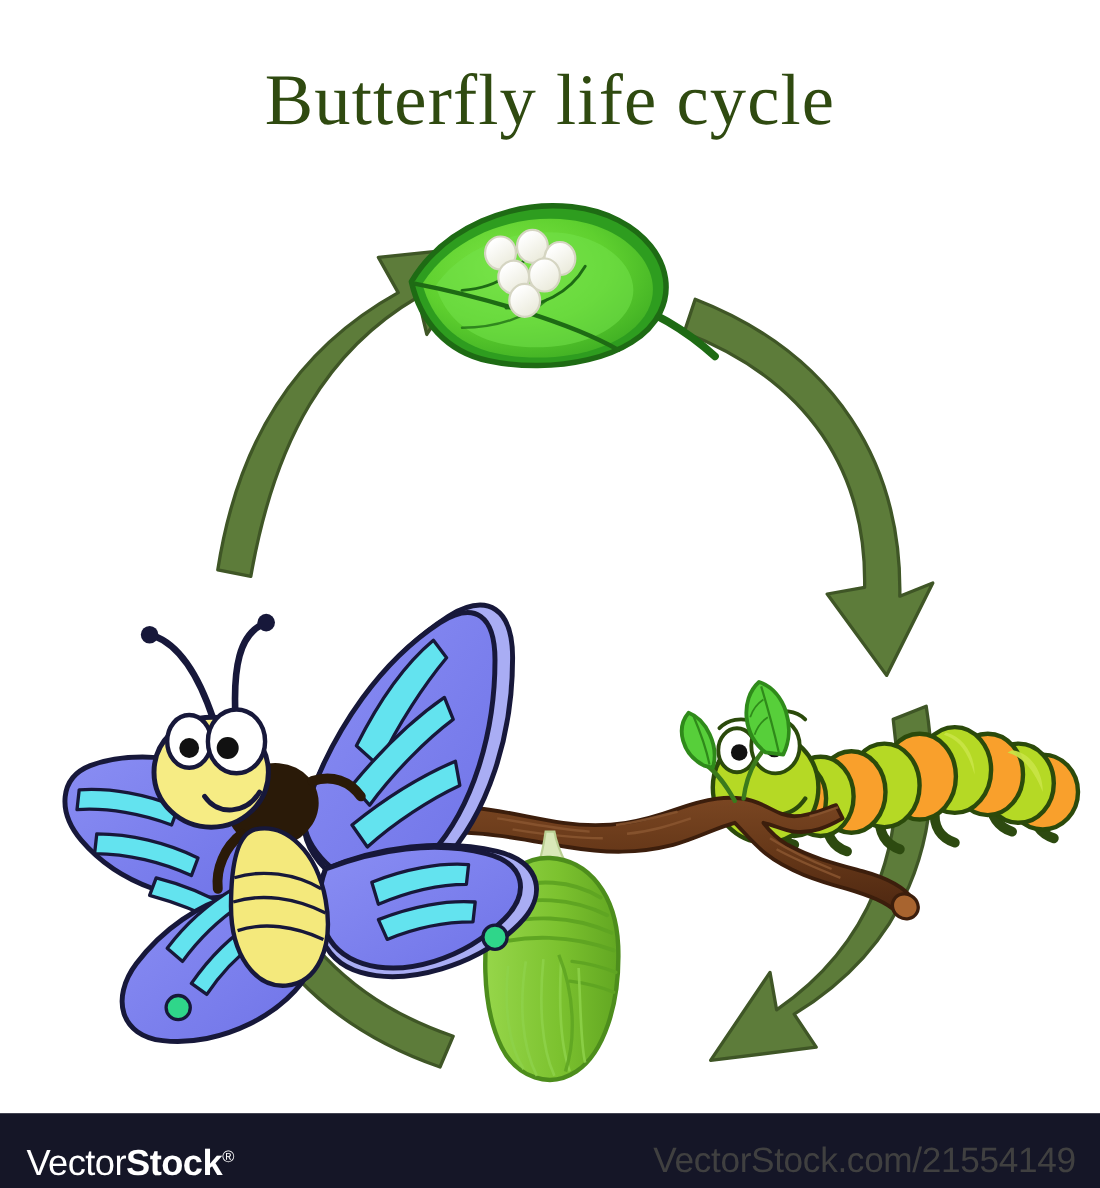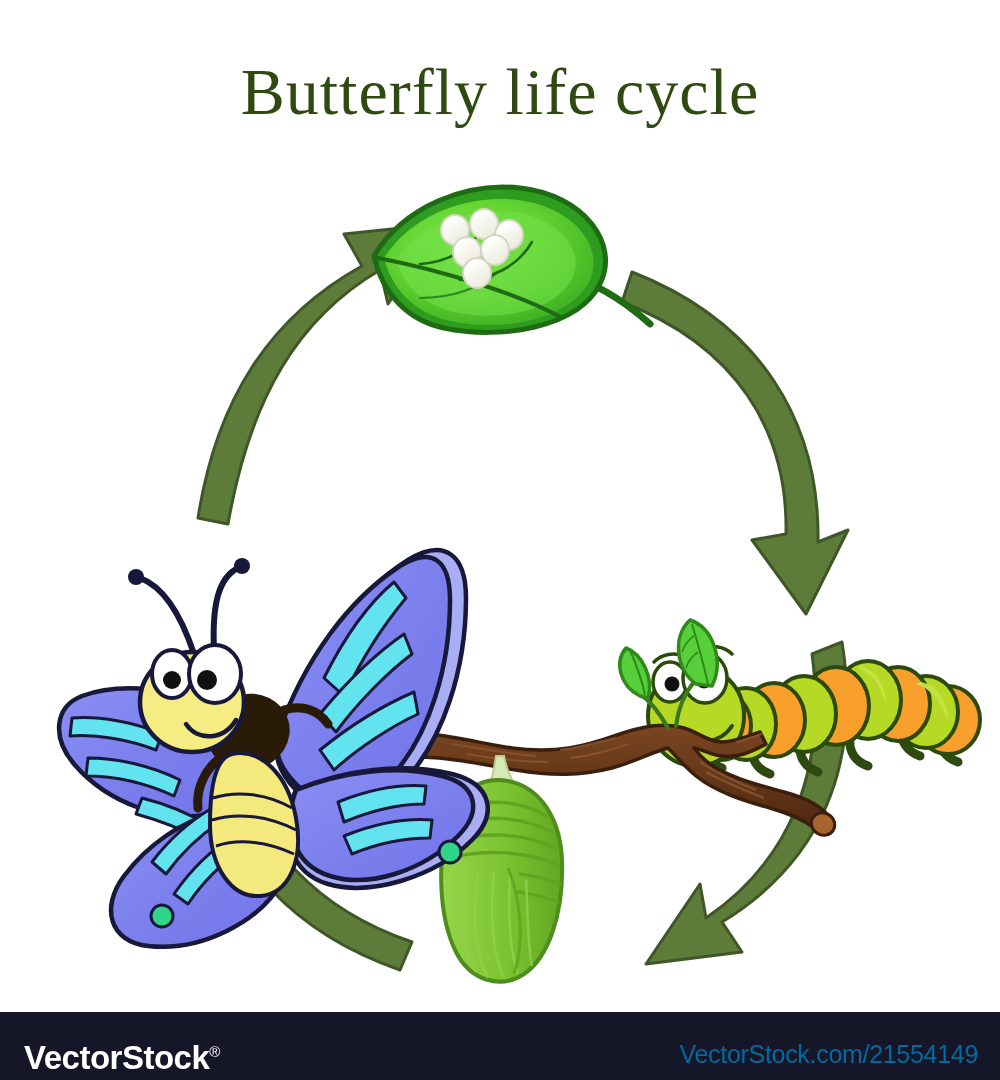--- a/index.html
+++ b/index.html
@@ -52,33 +52,33 @@
   #logo {
     position: absolute;
     left: 24px;
     top: 1020px;
     color: #ffffff;
     font-size: 33px;
     line-height: 40px;
     letter-spacing: -0.5px;
     white-space: pre;
   }
-  #logo .lw { font-weight: 700; }
+  #logo .lw { font-weight: 400; }
   #logo .hv { font-weight: 700; }
   #logo .reg {
     font-size: 15px;
     vertical-align: super;
     font-weight: 400;
   }
   #url {
     position: absolute;
     right: 22px;
     top: 1027px;
-    color: #0369a1;
-    font-size: 25px;
+    color: #404040;
+    font-size: 32px;
     line-height: 30px;
     letter-spacing: -0.3px;
     white-space: pre;
   }
 </style>
 </head>
 <body>
 
 <div id="stage">
 

